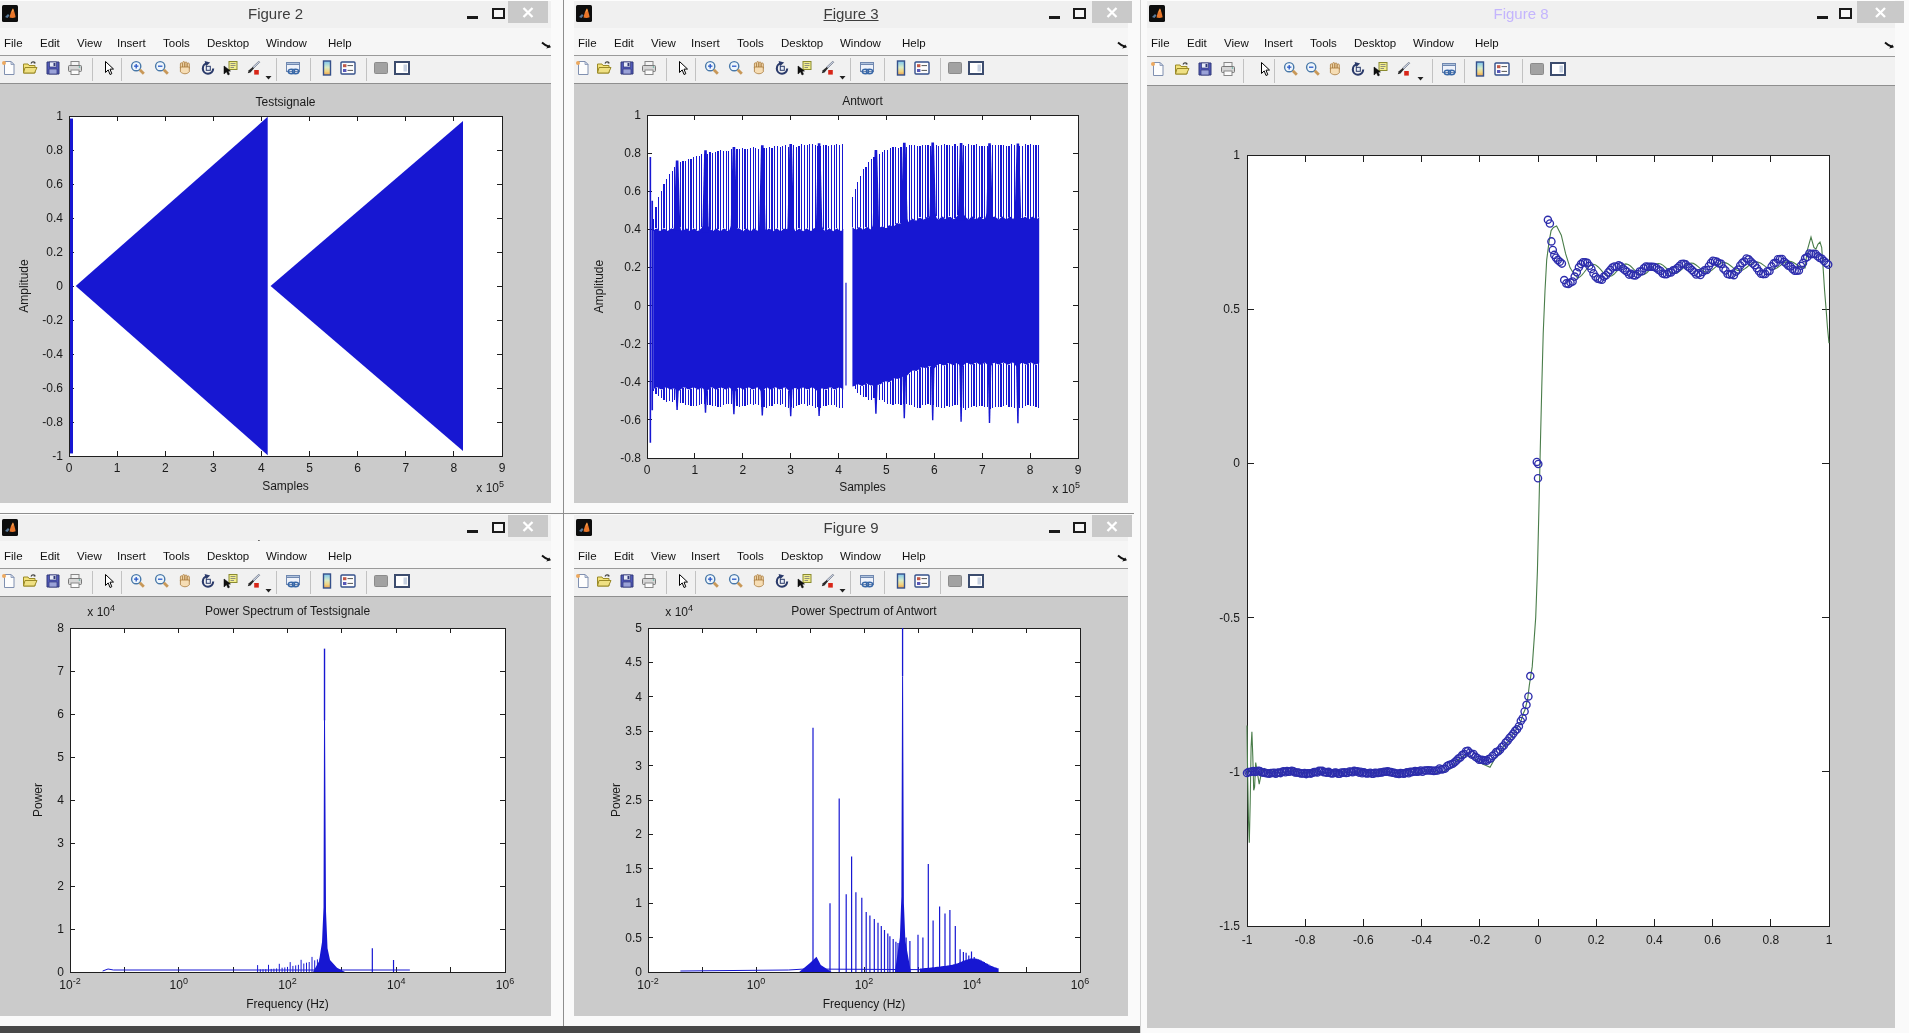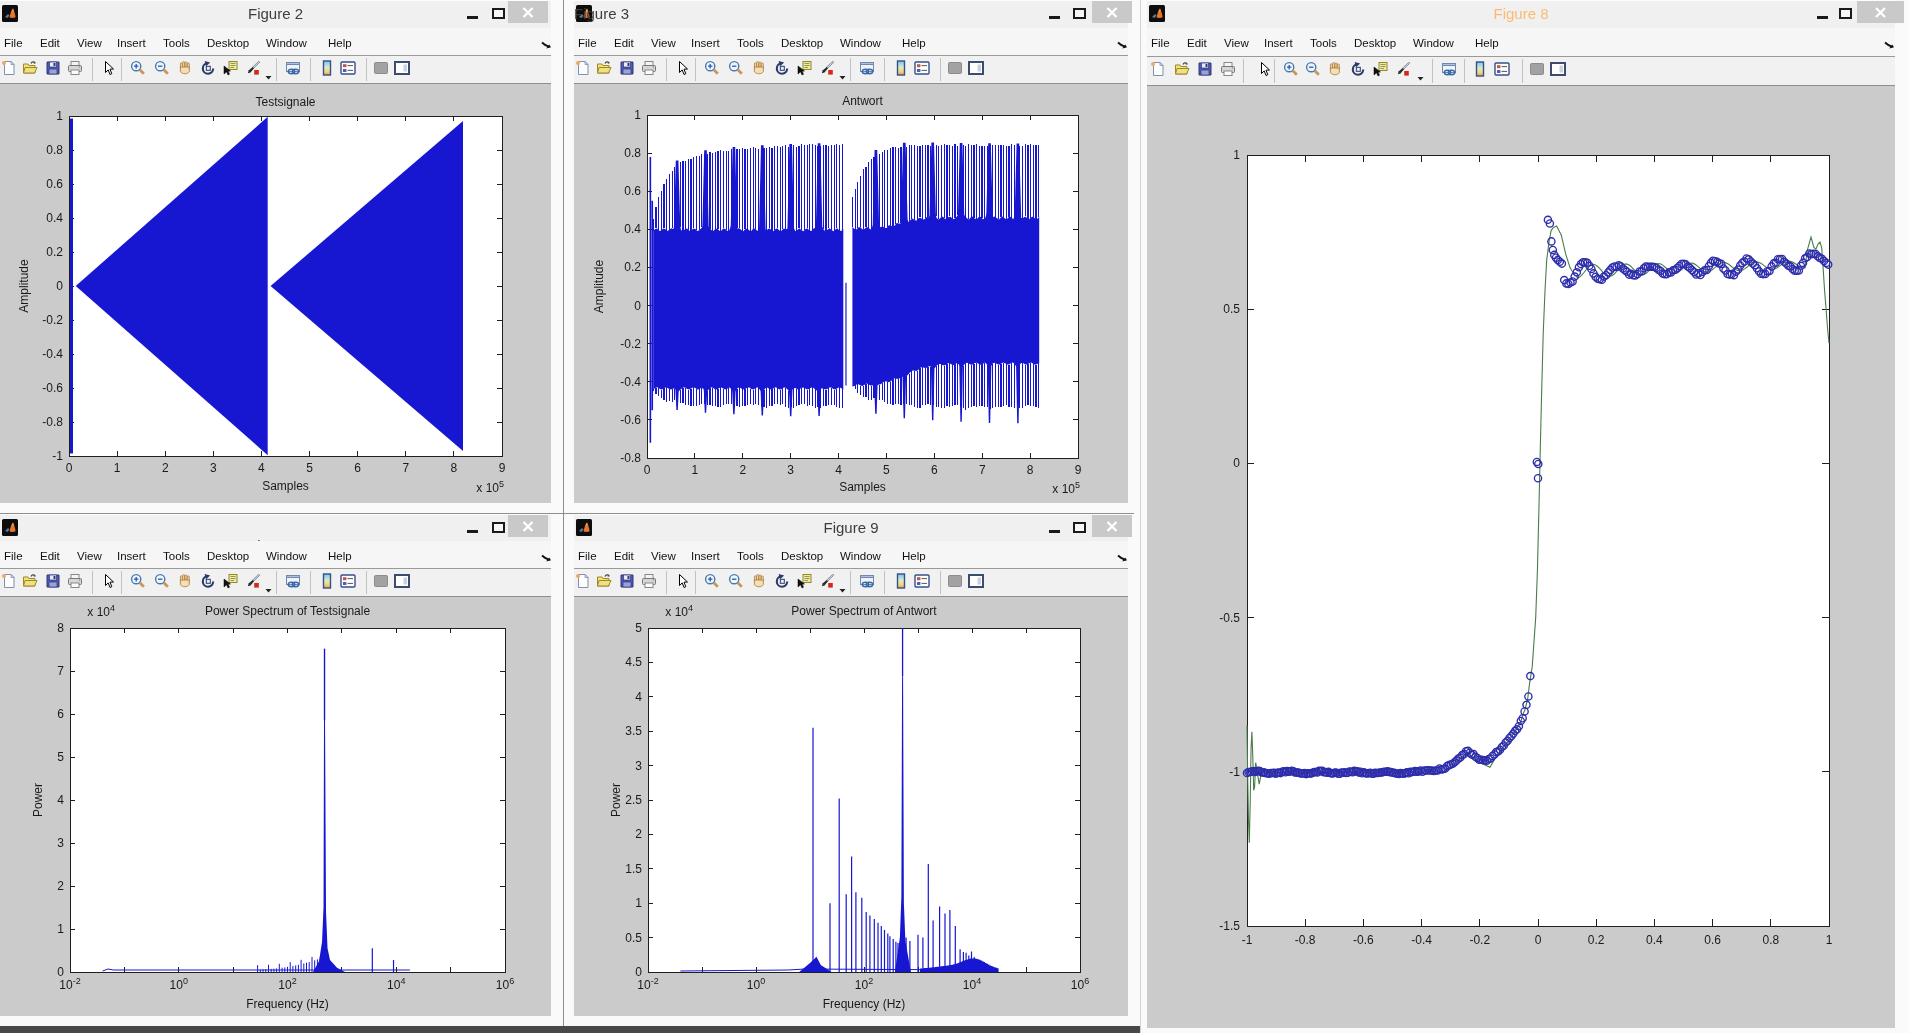--- a/index.html
+++ b/index.html
@@ -323,21 +323,21 @@
     <text x="287.5" y="411" text-anchor="middle" font-size="12" fill="#1a1a1a" font-weight="normal">Frequency (Hz)</text>
     <text x="42" y="203.0" text-anchor="middle" font-size="12" fill="#1a1a1a" transform="rotate(-90 42 203.0)" font-weight="normal">Power</text>
   </svg>
 <div style="position:absolute;left:574px;top:0px;width:554px;height:28px;background:#f0f0f0;border-top:1px solid #fdfdfd;"></div>
 <div style="position:absolute;left:576px;top:5px;width:16px;height:17px;"><svg width="16" height="17" viewBox="0 0 16 17">
       <rect x="0" y="0" width="16" height="17" rx="1.5" fill="#0d0d0d"></rect>
       <path d="M3 12 L6 9 L7.5 10.5 L5.5 13 Z" fill="#5a7a9a"></path>
       <path d="M7.5 12.5 C8.3 8.5 9.3 5.5 11 3.2 C12.2 5.8 13 9 13.6 12.2 C11.6 13.2 9.4 13.1 7.5 12.5 Z" fill="#e8762a"></path>
       <path d="M9.5 7.5 C10 6 10.5 4.8 11 3.8 L11.6 5.6 C10.9 6.2 10.2 6.9 9.5 7.5 Z" fill="#f0b060"></path>
     </svg></div>
-<div style="position:absolute;left:574px;top:5px;width:554px;height:18px;font:15px 'Liberation Sans', sans-serif;color:#3d3d3d;">Figure 3</div>
+<div style="position:absolute;left:574px;top:5px;width:554px;height:18px;text-align:center;font:15px 'Liberation Sans', sans-serif;color:#3d3d3d;text-decoration:underline;">Figure 3</div>
 <div style="position:absolute;left:1049px;top:16px;width:11px;height:2.5px;background:#1a1a1a;"></div>
 <div style="position:absolute;left:1073px;top:8px;width:9px;height:7px;border:2px solid #1a1a1a;background:#f6f6f6;"></div>
 <div style="position:absolute;left:1092px;top:1px;width:40px;height:22px;background:#c9c9c9;"><svg width="40" height="22">
       <path d="M15.5 7 L24.5 16 M24.5 7 L15.5 16" stroke="#fff" stroke-width="2.3"></path>
     </svg></div>
 <div style="position:absolute;left:574px;top:28px;width:554px;height:28px;background:#f6f6f6;border-bottom:1px solid #9a9a9a;box-sizing:border-box;"></div>
 <div style="position:absolute;left:578px;top:37px;font:11.5px 'Liberation Sans', sans-serif;color:#111;">File</div>
 <div style="position:absolute;left:614px;top:37px;font:11.5px 'Liberation Sans', sans-serif;color:#111;">Edit</div>
 <div style="position:absolute;left:651px;top:37px;font:11.5px 'Liberation Sans', sans-serif;color:#111;">View</div>
 <div style="position:absolute;left:691px;top:37px;font:11.5px 'Liberation Sans', sans-serif;color:#111;">Insert</div>
@@ -663,21 +663,21 @@
     <text x="290.0" y="411" text-anchor="middle" font-size="12" fill="#1a1a1a" font-weight="normal">Frequency (Hz)</text>
     <text x="46" y="203.0" text-anchor="middle" font-size="12" fill="#1a1a1a" transform="rotate(-90 46 203.0)" font-weight="normal">Power</text>
   </svg>
 <div style="position:absolute;left:1147px;top:0px;width:748px;height:28px;background:#f0f0f0;border-top:1px solid #fdfdfd;"></div>
 <div style="position:absolute;left:1149px;top:5px;width:16px;height:17px;"><svg width="16" height="17" viewBox="0 0 16 17">
       <rect x="0" y="0" width="16" height="17" rx="1.5" fill="#0d0d0d"></rect>
       <path d="M3 12 L6 9 L7.5 10.5 L5.5 13 Z" fill="#5a7a9a"></path>
       <path d="M7.5 12.5 C8.3 8.5 9.3 5.5 11 3.2 C12.2 5.8 13 9 13.6 12.2 C11.6 13.2 9.4 13.1 7.5 12.5 Z" fill="#e8762a"></path>
       <path d="M9.5 7.5 C10 6 10.5 4.8 11 3.8 L11.6 5.6 C10.9 6.2 10.2 6.9 9.5 7.5 Z" fill="#f0b060"></path>
     </svg></div>
-<div style="position:absolute;left:1147px;top:5px;width:748px;height:18px;text-align:center;font:15px 'Liberation Sans', sans-serif;color:#fdba74;">Figure 8</div>
+<div style="position:absolute;left:1147px;top:5px;width:748px;height:18px;text-align:center;font:15px 'Liberation Sans', sans-serif;color:#c4b5fd;">Figure 8</div>
 <div style="position:absolute;left:1817px;top:16px;width:11px;height:2.5px;background:#1a1a1a;"></div>
 <div style="position:absolute;left:1839px;top:8px;width:9px;height:7px;border:2px solid #1a1a1a;background:#f6f6f6;"></div>
 <div style="position:absolute;left:1857px;top:1px;width:47px;height:22px;background:#c9c9c9;"><svg width="47" height="22">
       <path d="M19.0 7 L28.0 16 M28.0 7 L19.0 16" stroke="#fff" stroke-width="2.3"></path>
     </svg></div>
 <div style="position:absolute;left:1147px;top:28px;width:748px;height:29px;background:#f6f6f6;border-bottom:1px solid #9a9a9a;box-sizing:border-box;"></div>
 <div style="position:absolute;left:1151px;top:37px;font:11.5px 'Liberation Sans', sans-serif;color:#111;">File</div>
 <div style="position:absolute;left:1187px;top:37px;font:11.5px 'Liberation Sans', sans-serif;color:#111;">Edit</div>
 <div style="position:absolute;left:1224px;top:37px;font:11.5px 'Liberation Sans', sans-serif;color:#111;">View</div>
 <div style="position:absolute;left:1264px;top:37px;font:11.5px 'Liberation Sans', sans-serif;color:#111;">Insert</div>

